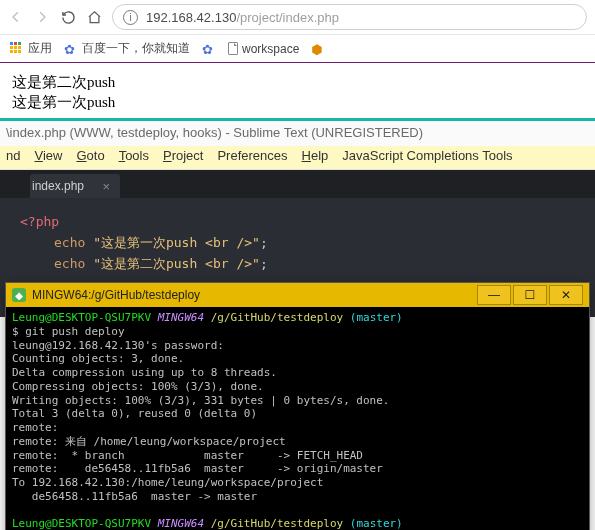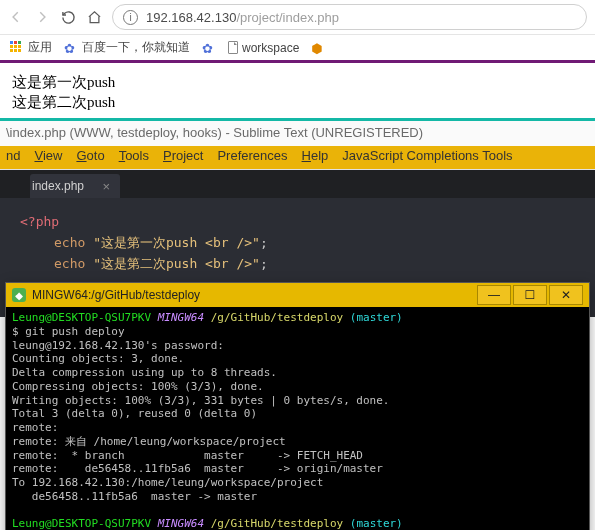--- a/index.html
+++ b/index.html
@@ -6,36 +6,36 @@
   body { font-family:-apple-system,Segoe UI,Arial,sans-serif; font-size:13px; background:#fff; width:595px; height:530px; overflow:hidden; position:relative; }
 
   
   .browser-toolbar { height:35px; display:flex; align-items:center; padding:0 8px; gap:10px; background:#fff; border-bottom:1px solid #e5e5e5; }
   .nav-ico { width:16px; height:16px; color:#5a5a5a; display:flex; align-items:center; justify-content:center; }
   .nav-ico.disabled { color:#bfbfbf; }
   .addr-wrap { flex:1; display:flex; align-items:center; height:26px; border:1px solid #d0d0d0; border-radius:14px; padding:0 10px; gap:8px; color:#4b4b4b; font-size:13px; }
   .addr-wrap .info { width:15px; height:15px; border:1.5px solid #777; border-radius:50%; display:flex; align-items:center; justify-content:center; font-size:10px; color:#666;}
   .addr-wrap .url .path { color:#9e9e9e; }
 
-  .bookmarks { height:28px; display:flex; align-items:center; gap:12px; padding:0 10px; border-bottom:3px solid #701a75; font-size:12px; color:#444; overflow:hidden; white-space:nowrap;}
+  .bookmarks { height:28px; display:flex; align-items:center; gap:12px; padding:0 10px; border-bottom:1px solid #701a75; font-size:12px; color:#444; overflow:hidden; white-space:nowrap;}
   .bm { display:flex; align-items:center; gap:4px; }
   .bm .ico { width:14px; height:14px; }
   .sq-grid { display:grid; grid-template-columns:repeat(3,3px); grid-auto-rows:3px; gap:1px;}
   .sq-grid span{background:#f4b400;} .sq-grid span:nth-child(1){background:#4285f4;} .sq-grid span:nth-child(2){background:#ea4335;} .sq-grid span:nth-child(3){background:#34a853;}
   .paw { color:#5070d8; font-size:13px; }
   .doc-ico { width:10px;height:13px;border:1px solid #888;border-radius:1px;position:relative;}
   .doc-ico:after{content:'';position:absolute;top:0;right:0;border-top:3px solid #fff;border-left:3px solid #888;}
   .cube { color:#e08800; font-size:13px; }
 
   .page-body { padding:10px 12px; font-family:"SimSun","Times New Roman",serif; font-size:15px; color:#000; height:55px;}
   .page-body div{ line-height:1.3; }
 
   
   .subl-title { padding:4px 6px 6px; font-size:13px; color:#6a6a6a; background:#fafafa; border-top:3px solid #14b8a6;}
-  .subl-menu { display:flex; gap:14px; padding:2px 6px 6px; font-size:13px; color:#333; background:#eab308; border-bottom:1px solid #e1e1e1;}
+  .subl-menu { display:flex; gap:14px; padding:2px 6px 6px; font-size:13px; color:#333; background:#fef9c3; border-bottom:1px solid #e1e1e1;}
   .subl-menu span { position:relative; }
   .subl-menu .ul:first-letter { text-decoration:underline; }
 
   
   .subl-tabs { background:#1f2023; height:28px; display:flex; align-items:flex-end; padding-left:30px;}
   .subl-tab { background:#31333b; color:#d0d0d0; font-size:12px; height:24px; display:flex; align-items:center; padding:0 36px 0 2px; border-top-left-radius:3px; border-top-right-radius:3px; position:relative;}
   .subl-tab .close { position:absolute; right:10px; color:#888; font-size:13px;}
   .subl-tabs .rest{flex:1;background:transparent;}
 
   
@@ -115,22 +115,22 @@
   <div class="bm">
     <span class="doc-ico"></span>
     <span>workspace</span>
   </div>
   <div class="bm">
     <span class="ico cube">⬢</span>
   </div>
 </div>
 
 <div class="page-body">
+  <div>这是第二次push</div>
   <div>这是第一次push</div>
-  <div>这是第二次push</div>
 </div>
 
 <div class="subl-title">\index.php (WWW, testdeploy, hooks) - Sublime Text (UNREGISTERED)</div>
 <div class="subl-menu">
   <span>nd</span>
   <span class="ul">View</span>
   <span class="ul">Goto</span>
   <span class="ul">Tools</span>
   <span class="ul">Project</span>
   <span>Preferences</span>

